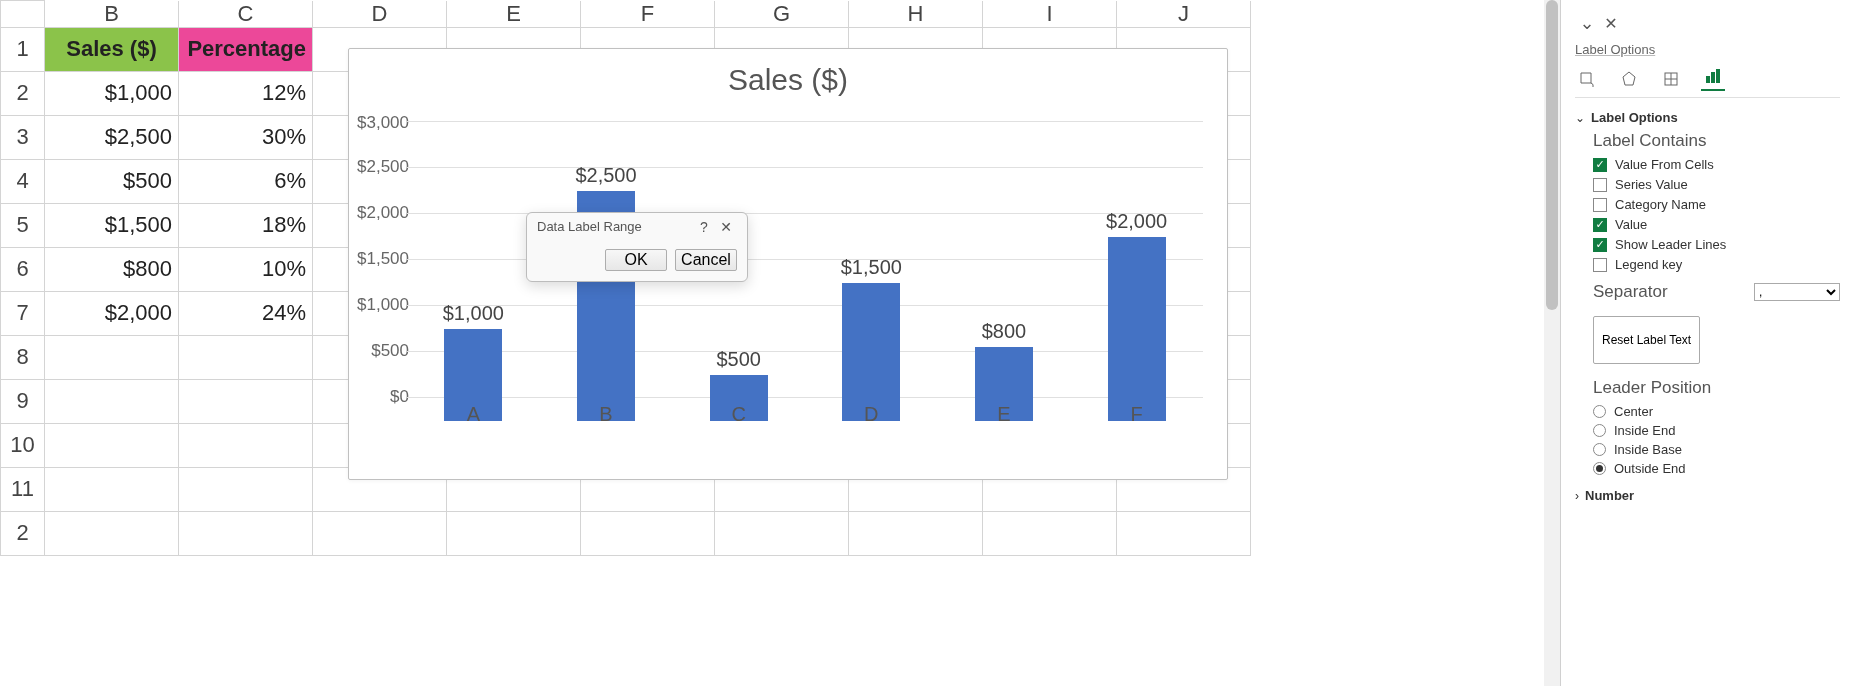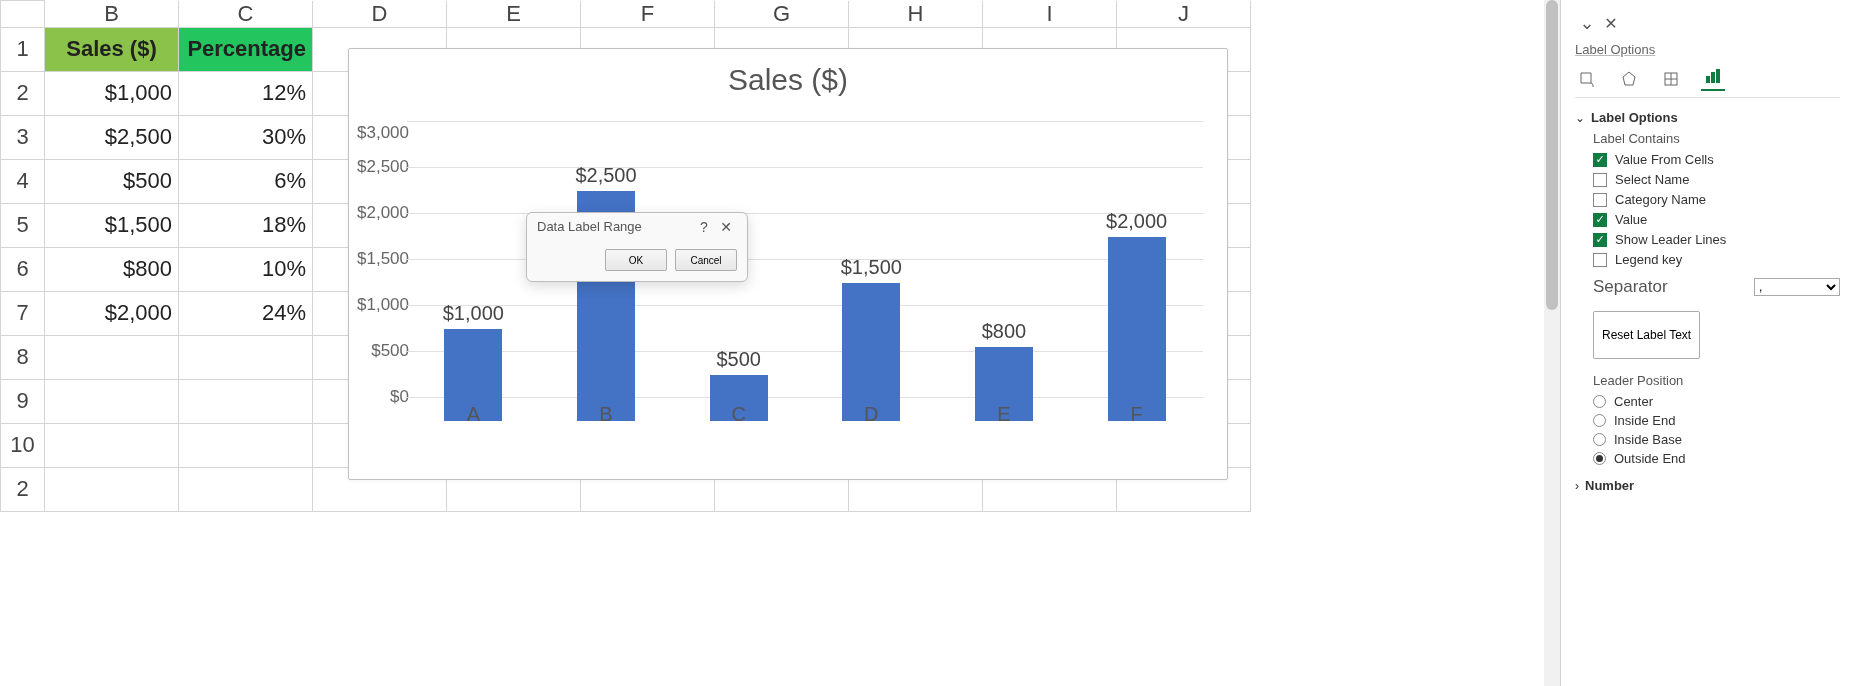--- a/index.html
+++ b/index.html
@@ -6,21 +6,21 @@
 body { width: 1854px; height: 686px; background: #fff; display: flex; position: relative; overflow: hidden; }
 
 .sheet-area { flex: 1; position: relative; }
 .grid { border-collapse: collapse; position: absolute; left: 0; top: 0; }
 .grid th, .grid td { border: 1px solid #d4d4d4; font-weight: normal; }
 .grid .corner { width: 44px; height: 0; background: #fff; border:1px solid #d4d4d4; }
 .grid .colh { width: 134px; height: 24px; background: #fff; color: #444; font-size: 22px; text-align: center; border-top: none;}
 .grid .rowh { width: 44px; height: 44px; background: #fff; color: #444; font-size: 22px; text-align: center; }
 .grid td.cell { width: 134px; height: 44px; font-size: 22px; text-align: right; padding: 0 6px; color: #222; }
 .hdr-sales { background: #8bc34a; color: #fff; font-size: 24px; font-weight: 600 !important; text-align: center !important;}
-.hdr-pct { background: #22c55e; color: #222; font-size: 24px; font-weight: 600 !important; text-align: center; margin-top: 46px;}
+.hdr-pct { background: #ec4899; color: #222; font-size: 24px; font-weight: 600 !important; text-align: center; margin-top: 46px;}
 .bold { font-weight: 600; }
 
 .chart-container { position: absolute; left: 348px; top: 48px; width: 880px; height: 432px; background: #fff; border: 1px solid #c0c0c0; border-radius: 2px; box-shadow: 0 1px 4px rgba(0,0,0,0.05);}
 .chart-title { text-align: center; font-size: 30px; color: #555; margin-top: 14px; font-weight: 500;}
 .plot { position: absolute; left: 58px; top: 72px; width: 796px; height: 300px; }
 .yaxis { position: absolute; left: 0; top: 72px; width: 70px; height: 300px; }
 .ytick { position: absolute; right: 10px; font-size: 17px; color: #666; transform: translateY(-50%); }
 .gridline { position: absolute; left: 0; width: 100%; border-top: 1px solid #e0e0e0; }
 .bar-group { position: absolute; bottom: 0; width: 58px; }
 .bar { width: 100%; background: #4472c4; }
@@ -30,38 +30,38 @@
 .dialog { position: absolute; left: 526px; top: 212px; width: 222px; background: #f9f9f9; border:1px solid #bcbcbc; border-radius: 6px; box-shadow: 0 4px 14px rgba(0,0,0,0.15); }
 .dialog-title { display:flex; align-items:flex-start; padding: 6px 10px; font-size: 13px; color:#555; }
 .dialog-title .sp { flex:1;}
 .dialog-title .ic { width:22px; text-align:center; color:#555; cursor:pointer; font-size:14px;}
 .dialog-body { padding: 4px 10px 10px 10px;}
 .dialog-body .lbl { font-size: 12px; color:#555; margin-bottom:4px;}
 .rangebox { display:flex; border:1px solid #888;}
 .rangebox input { flex:1; border:none; outline:none; font-size:12px; padding:2px 4px; background:#fff; height:20px;}
 .rangebox .pick { width:20px; border-left:1px solid #888; text-align:center; font-size:12px; background:#fff;}
 .dialog-buttons { display:flex; gap:8px; justify-content:flex-end; padding: 8px 10px 10px 10px;}
-.dialog-buttons button { width:62px; height:22px; font-size:10px; border:1px solid #adadad; background:linear-gradient(#f7f7f7,#e7e7e7); border-radius:2px; cursor:pointer;}
+.dialog-buttons button { width:62px; height:22px; font-size:16px; border:1px solid #adadad; background:linear-gradient(#f7f7f7,#e7e7e7); border-radius:2px; cursor:pointer;}
 
 .scrollbar-v { position:absolute; right:0; top:0; width:16px; height:100%; background:#f1f1f1; }
 .scroll-thumb { position:absolute; left:2px; width:12px; background:#c1c1c1; border-radius:6px; top:0; height:310px;}
 
 .pane { width: 294px; border-left:1px solid #d0d0d0; padding: 12px 14px; background:#fff; position:relative; overflow:hidden; }
 .pane-h { display:flex; align-items:center; }
 .pane-title { font-size: 22px; color:#333; flex:1;}
 .pane-ic { width:24px; text-align:center; color:#555; cursor:pointer; font-size:18px;}
 .close-x { font-size:16px;}
 .sub { font-size:13px; color:#666; margin:8px 0 10px 0; text-decoration: underline; text-decoration-color: #bbb; }
 .iconstrip { display:flex; gap:18px; align-items:center; padding-bottom:6px; border-bottom:1px solid #e0e0e0; margin-bottom:12px;}
 .iconstrip .ic2 { width:24px; height:24px; color:#666; cursor:pointer; display:flex;align-items:center;justify-content:center;}
 .iconstrip .active { color:#107c41; border-bottom:2px solid #107c41; padding-bottom:4px;}
 .sec-h { display:flex; align-items:center; gap:6px; font-size:13px; font-weight:600; color:#333; margin: 6px 0;}
 .sec-h .chev { font-size:12px; font-weight:normal;}
 .sec-b { padding-left: 18px; }
-.gtitle { font-size:13px; color:#555; margin:4px 0 6px 0;}
+.gtitle { font-size:17px; color:#555; margin:4px 0 6px 0;}
 .chkrow { display:flex; align-items:center; gap:8px; font-size:13px; color:#333; margin:5px 0;}
 .chkrow .bx { width:14px; height:14px; border:1px solid #888; display:inline-flex;align-items:center;justify-content:center; font-size:11px;}
 .chkrow .bx.checked { background:#107c41; border-color:#107c41; color:#fff;}
 .seprow { display:flex; align-items:center; justify-content:space-between; margin:10px 0;}
 .seprow select { width:86px; font-size:12px; border:1px solid #aaa; background:#fff;}
 .resetbtn { font-size:12px; border:1px solid #aaa; background:#fff; padding:16px 8px; border-radius:2px; cursor:pointer; margin:4px 0 10px 0;}
 .rdrow { display:flex; align-items:center; gap:8px; font-size:13px; color:#333; margin:4px 0;}
 .rdrow .rd { width:13px;height:13px;border:1px solid #888;border-radius:50%; display:inline-flex;align-items:center;justify-content:center;}
 .rdrow .rd.sel::after { content:''; width:7px;height:7px;background:#333;border-radius:50%;}
 .num-sec { margin-top:12px;}
@@ -199,20 +199,32 @@
           <td class="cell"></td>
           <td class="cell"></td>
           <td class="cell"></td>
           <td class="cell"></td>
           <td class="cell"></td>
           <td class="cell"></td>
           <td class="cell"></td>
           <td class="cell"></td>
         </tr>
     <tr>
+          <th class="rowh">11</th>
+          <td class="cell"></td>
+          <td class="cell"></td>
+          <td class="cell"></td>
+          <td class="cell"></td>
+          <td class="cell"></td>
+          <td class="cell"></td>
+          <td class="cell"></td>
+          <td class="cell"></td>
+          <td class="cell"></td>
+        </tr>
+    <tr>
           <th class="rowh">2</th>
           <td class="cell"></td>
           <td class="cell"></td>
           <td class="cell"></td>
           <td class="cell"></td>
           <td class="cell"></td>
           <td class="cell"></td>
           <td class="cell"></td>
           <td class="cell"></td>
           <td class="cell"></td>
@@ -222,21 +234,21 @@
 
   <div class="chart-container">
     <div class="chart-title">Sales ($)</div>
     <div class="yaxis" id="yaxis">
         <div class="ytick" style="top: 276px;">$0</div>
         <div class="ytick" style="top: 230px;">$500</div>
         <div class="ytick" style="top: 184px;">$1,000</div>
         <div class="ytick" style="top: 138px;">$1,500</div>
         <div class="ytick" style="top: 92px;">$2,000</div>
         <div class="ytick" style="top: 46px;">$2,500</div>
-        <div class="ytick" style="top: 12px;">$3,000</div>
+        <div class="ytick" style="top: 2px;">$3,000</div>
       </div>
     <div class="plot" id="plot">
         <div class="gridline" style="top: 276px;"></div>
         <div class="gridline" style="top: 230px;"></div>
         <div class="gridline" style="top: 184px;"></div>
         <div class="gridline" style="top: 138px;"></div>
         <div class="gridline" style="top: 92px;"></div>
         <div class="gridline" style="top: 46px;"></div>
         <div class="gridline" style="top: 0px;"></div>
         <div class="bar-group" style="left: 37.3333px; height: 276px;">
@@ -328,21 +340,21 @@
       <span>Label Options</span>
     </div>
   <div class="sec-b">
     <div class="gtitle">Label Contains</div>
     <div class="chkrow">
         <span class="bx checked">✓</span>
         <span>Value From Cells</span>
       </div>
     <div class="chkrow">
         <span class="bx"></span>
-        <span>Select Name</span>
+        <span>Series Value</span>
       </div>
     <div class="chkrow">
         <span class="bx"></span>
         <span>Category Name</span>
       </div>
     <div class="chkrow">
         <span class="bx checked">✓</span>
         <span>Value</span>
       </div>
     <div class="chkrow">

